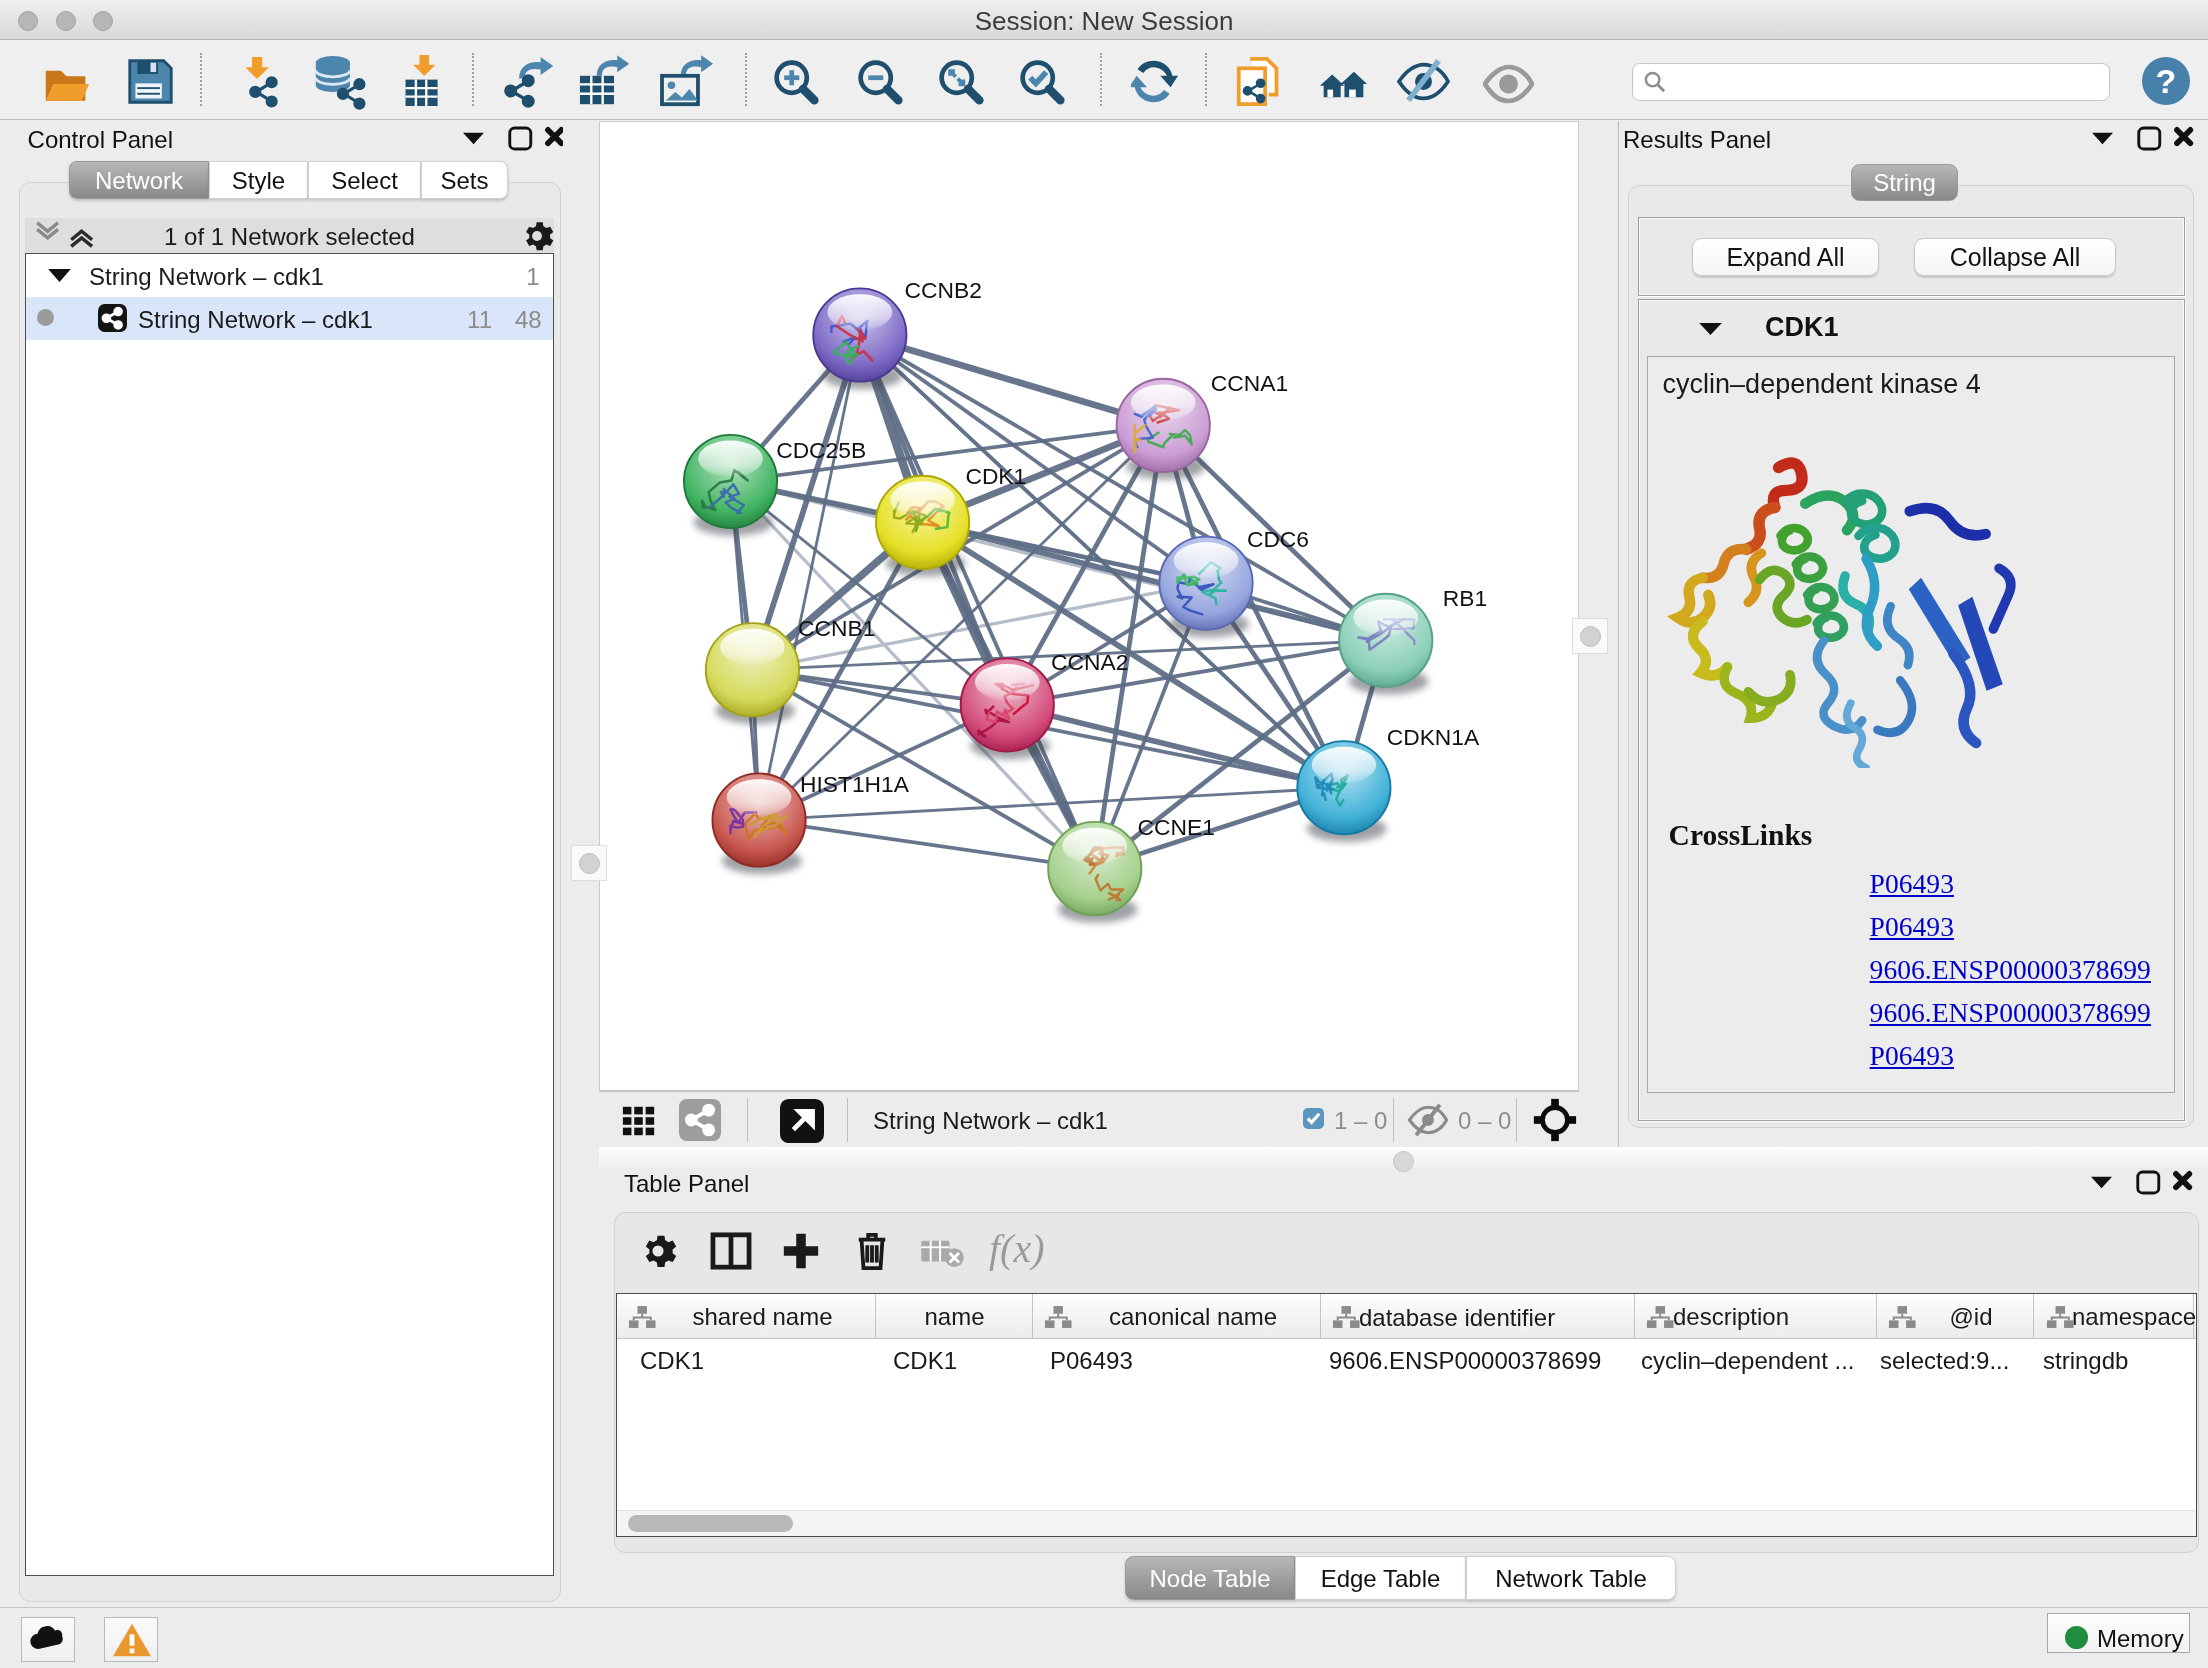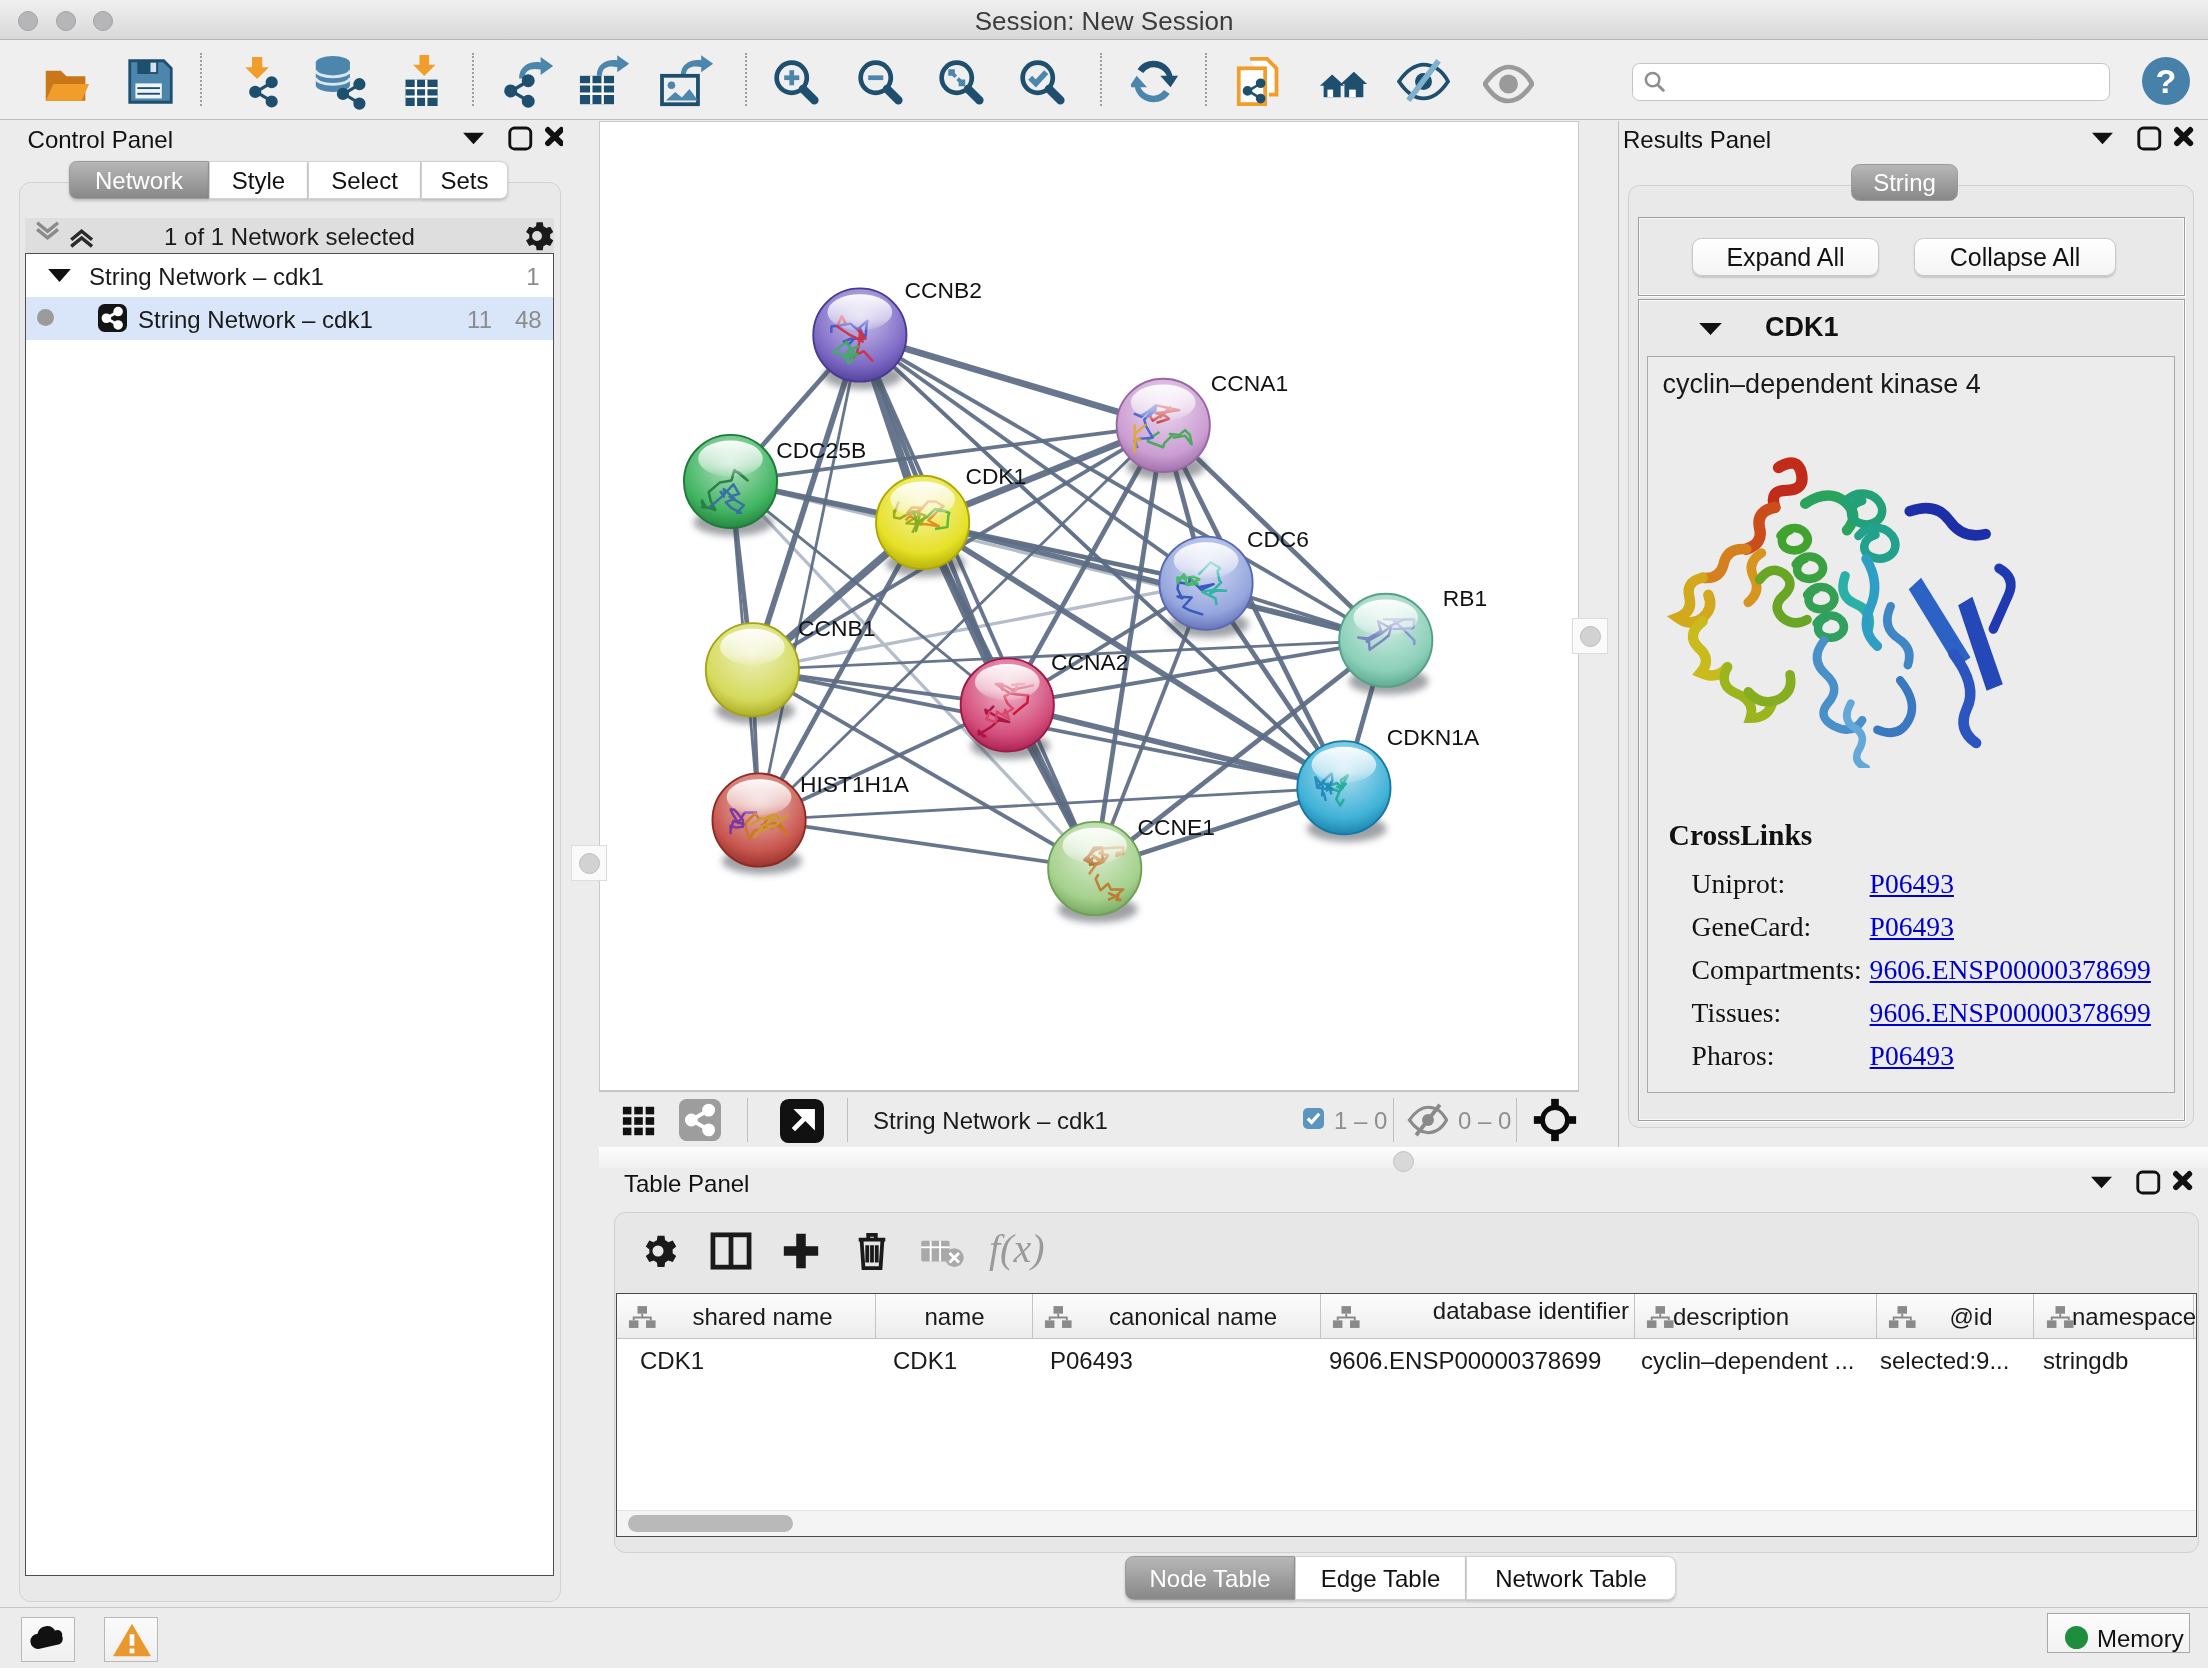--- a/index.html
+++ b/index.html
@@ -557,27 +557,20 @@
 <path d="M286,160 q-10,22 8,34 q16,10 10,28" stroke="#3e86c6" stroke-width="9"></path>
 <path d="M318,130 l52,84 -15,10 -50,-82 z" fill="#2b62c4" stroke="none"></path>
 <path d="M372,150 l32,92 -17,7 -30,-90 z" fill="#2448b8" stroke="none"></path>
 <path d="M352,210 q26,34 14,58 q-10,22 10,36" stroke="#2c55c0" stroke-width="11"></path>
 <path d="M306,60 q28,-10 42,10 q14,20 38,14" stroke="#1c2ea8" stroke-width="11"></path>
 <path d="M400,120 q18,10 10,28 l-16,36" stroke="#2038b0" stroke-width="10"></path>
 <path d="M244,262 q-10,18 4,26 q14,8 4,24 q-6,12 8,18" stroke="#63a8d8" stroke-width="8"></path>
 </g>
         </svg></div>
 <div class="serif" style="position:absolute;left:21px;top:462px;font-size:29.5px;font-weight:bold">CrossLinks</div>
-<div class="serif" style="position:absolute;left:44px;top:505px;line-height:43px;font-size:27.6px">
-<div>Uniprot:</div>
-        <div>GeneCard:</div>
-        <div>Compartments:</div>
-        <div>Tissues:</div>
-        <div>Pharos:</div>
-      </div>
 <div class="serif" style="position:absolute;left:222px;top:505px;line-height:43px;font-size:27.6px">
 <div><a>P06493</a></div>
         <div><a>P06493</a></div>
         <div><a>9606.ENSP00000378699</a></div>
         <div><a>9606.ENSP00000378699</a></div>
         <div><a>P06493</a></div>
       </div>
 </div>
   </div>
 <div class="abs" style="left:624px;top:1170px;font-size:24px;color:#111">Table Panel</div>
@@ -638,21 +631,21 @@
         <g fill="#8a8a8a">
           <rect x="10" y="1" width="10" height="8"></rect>
           <rect x="1" y="16" width="10" height="8"></rect>
           <rect x="19" y="16" width="10" height="8"></rect>
         </g>
         <g stroke="#8a8a8a" stroke-width="2" fill="none">
           <path d="M15,9 v4 M6,16 v-3 h18 v3"></path>
         </g>
       </svg>
       <div style="position:absolute;left:704px;top:0;width:314px;height:44px;border-right:1px solid #c4c4c4;box-sizing:border-box"></div>
-      <div style="position:absolute;left:742px;top:3px;width:270px;text-align:right;font-size:24px;color:#1a1a1a;white-space:nowrap">database identifier</div>
+      <div style="position:absolute;left:742px;top:10px;width:270px;text-align:left;font-size:24px;color:#1a1a1a;white-space:nowrap">database identifier</div>
       <svg width="28.5" height="25" viewBox="0 0 30 26" style="position:absolute;left:715px;top:10.5px">
         <g fill="#8a8a8a">
           <rect x="10" y="1" width="10" height="8"></rect>
           <rect x="1" y="16" width="10" height="8"></rect>
           <rect x="19" y="16" width="10" height="8"></rect>
         </g>
         <g stroke="#8a8a8a" stroke-width="2" fill="none">
           <path d="M15,9 v4 M6,16 v-3 h18 v3"></path>
         </g>
       </svg>

